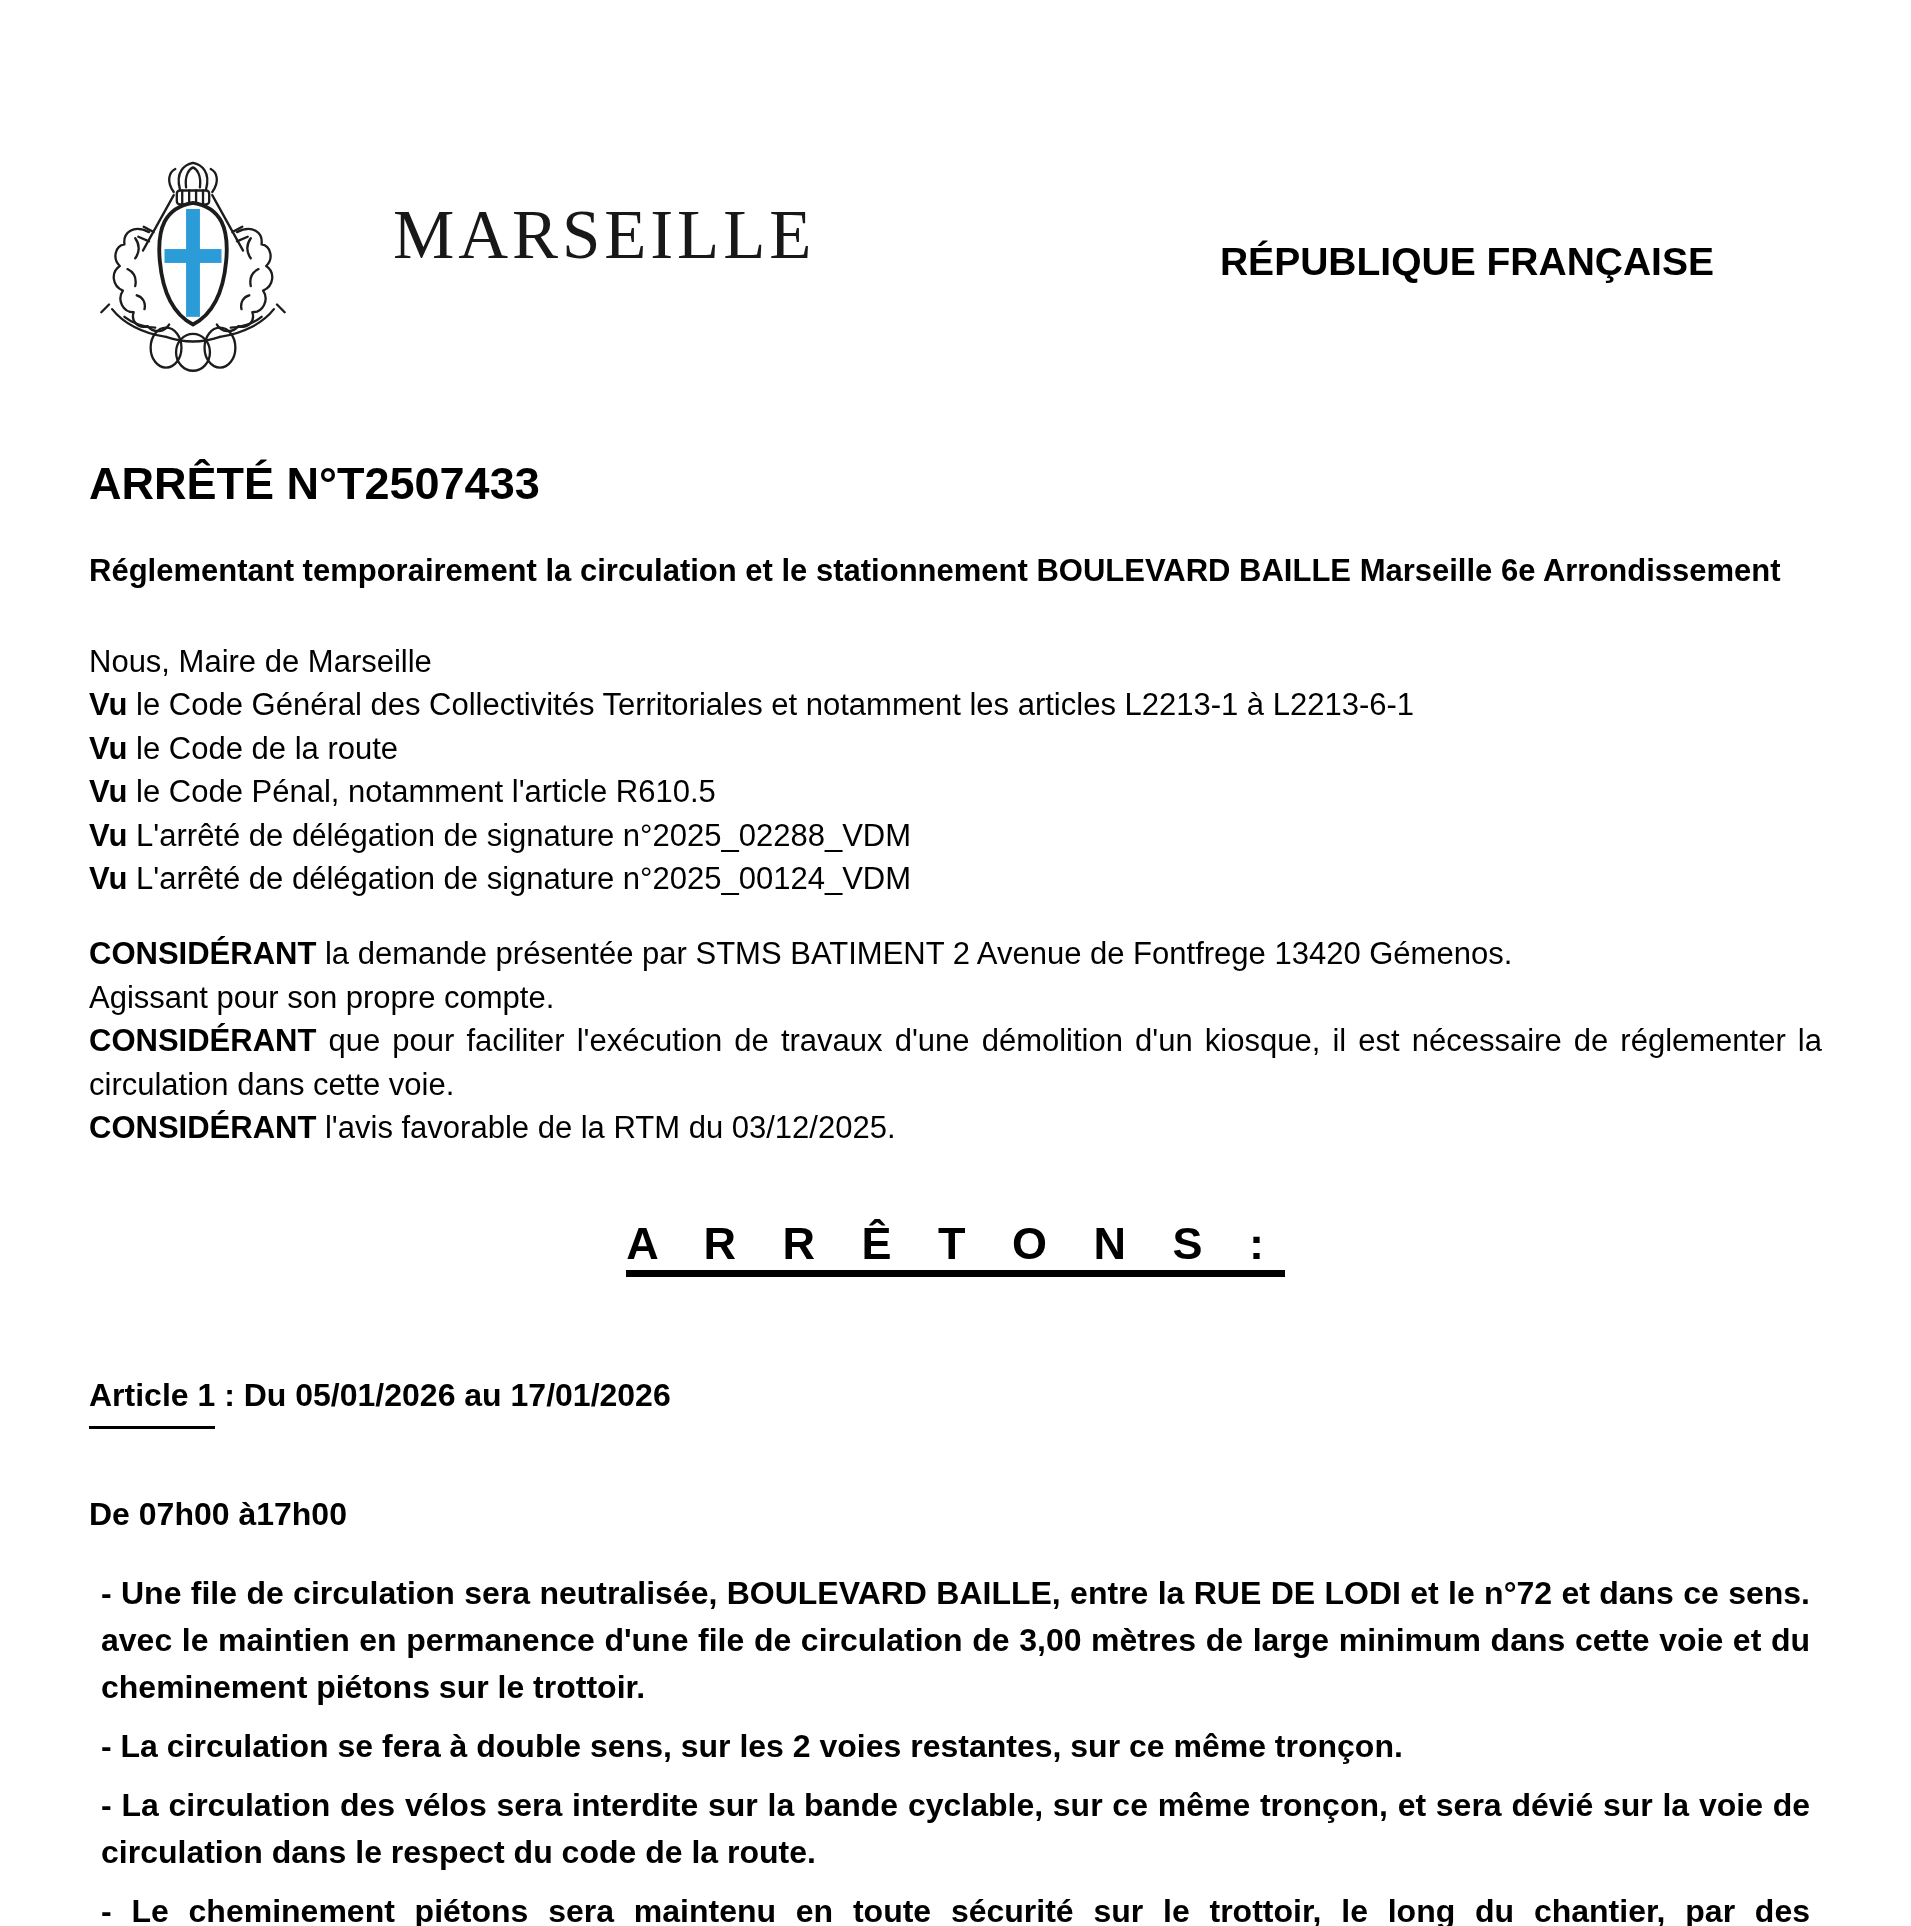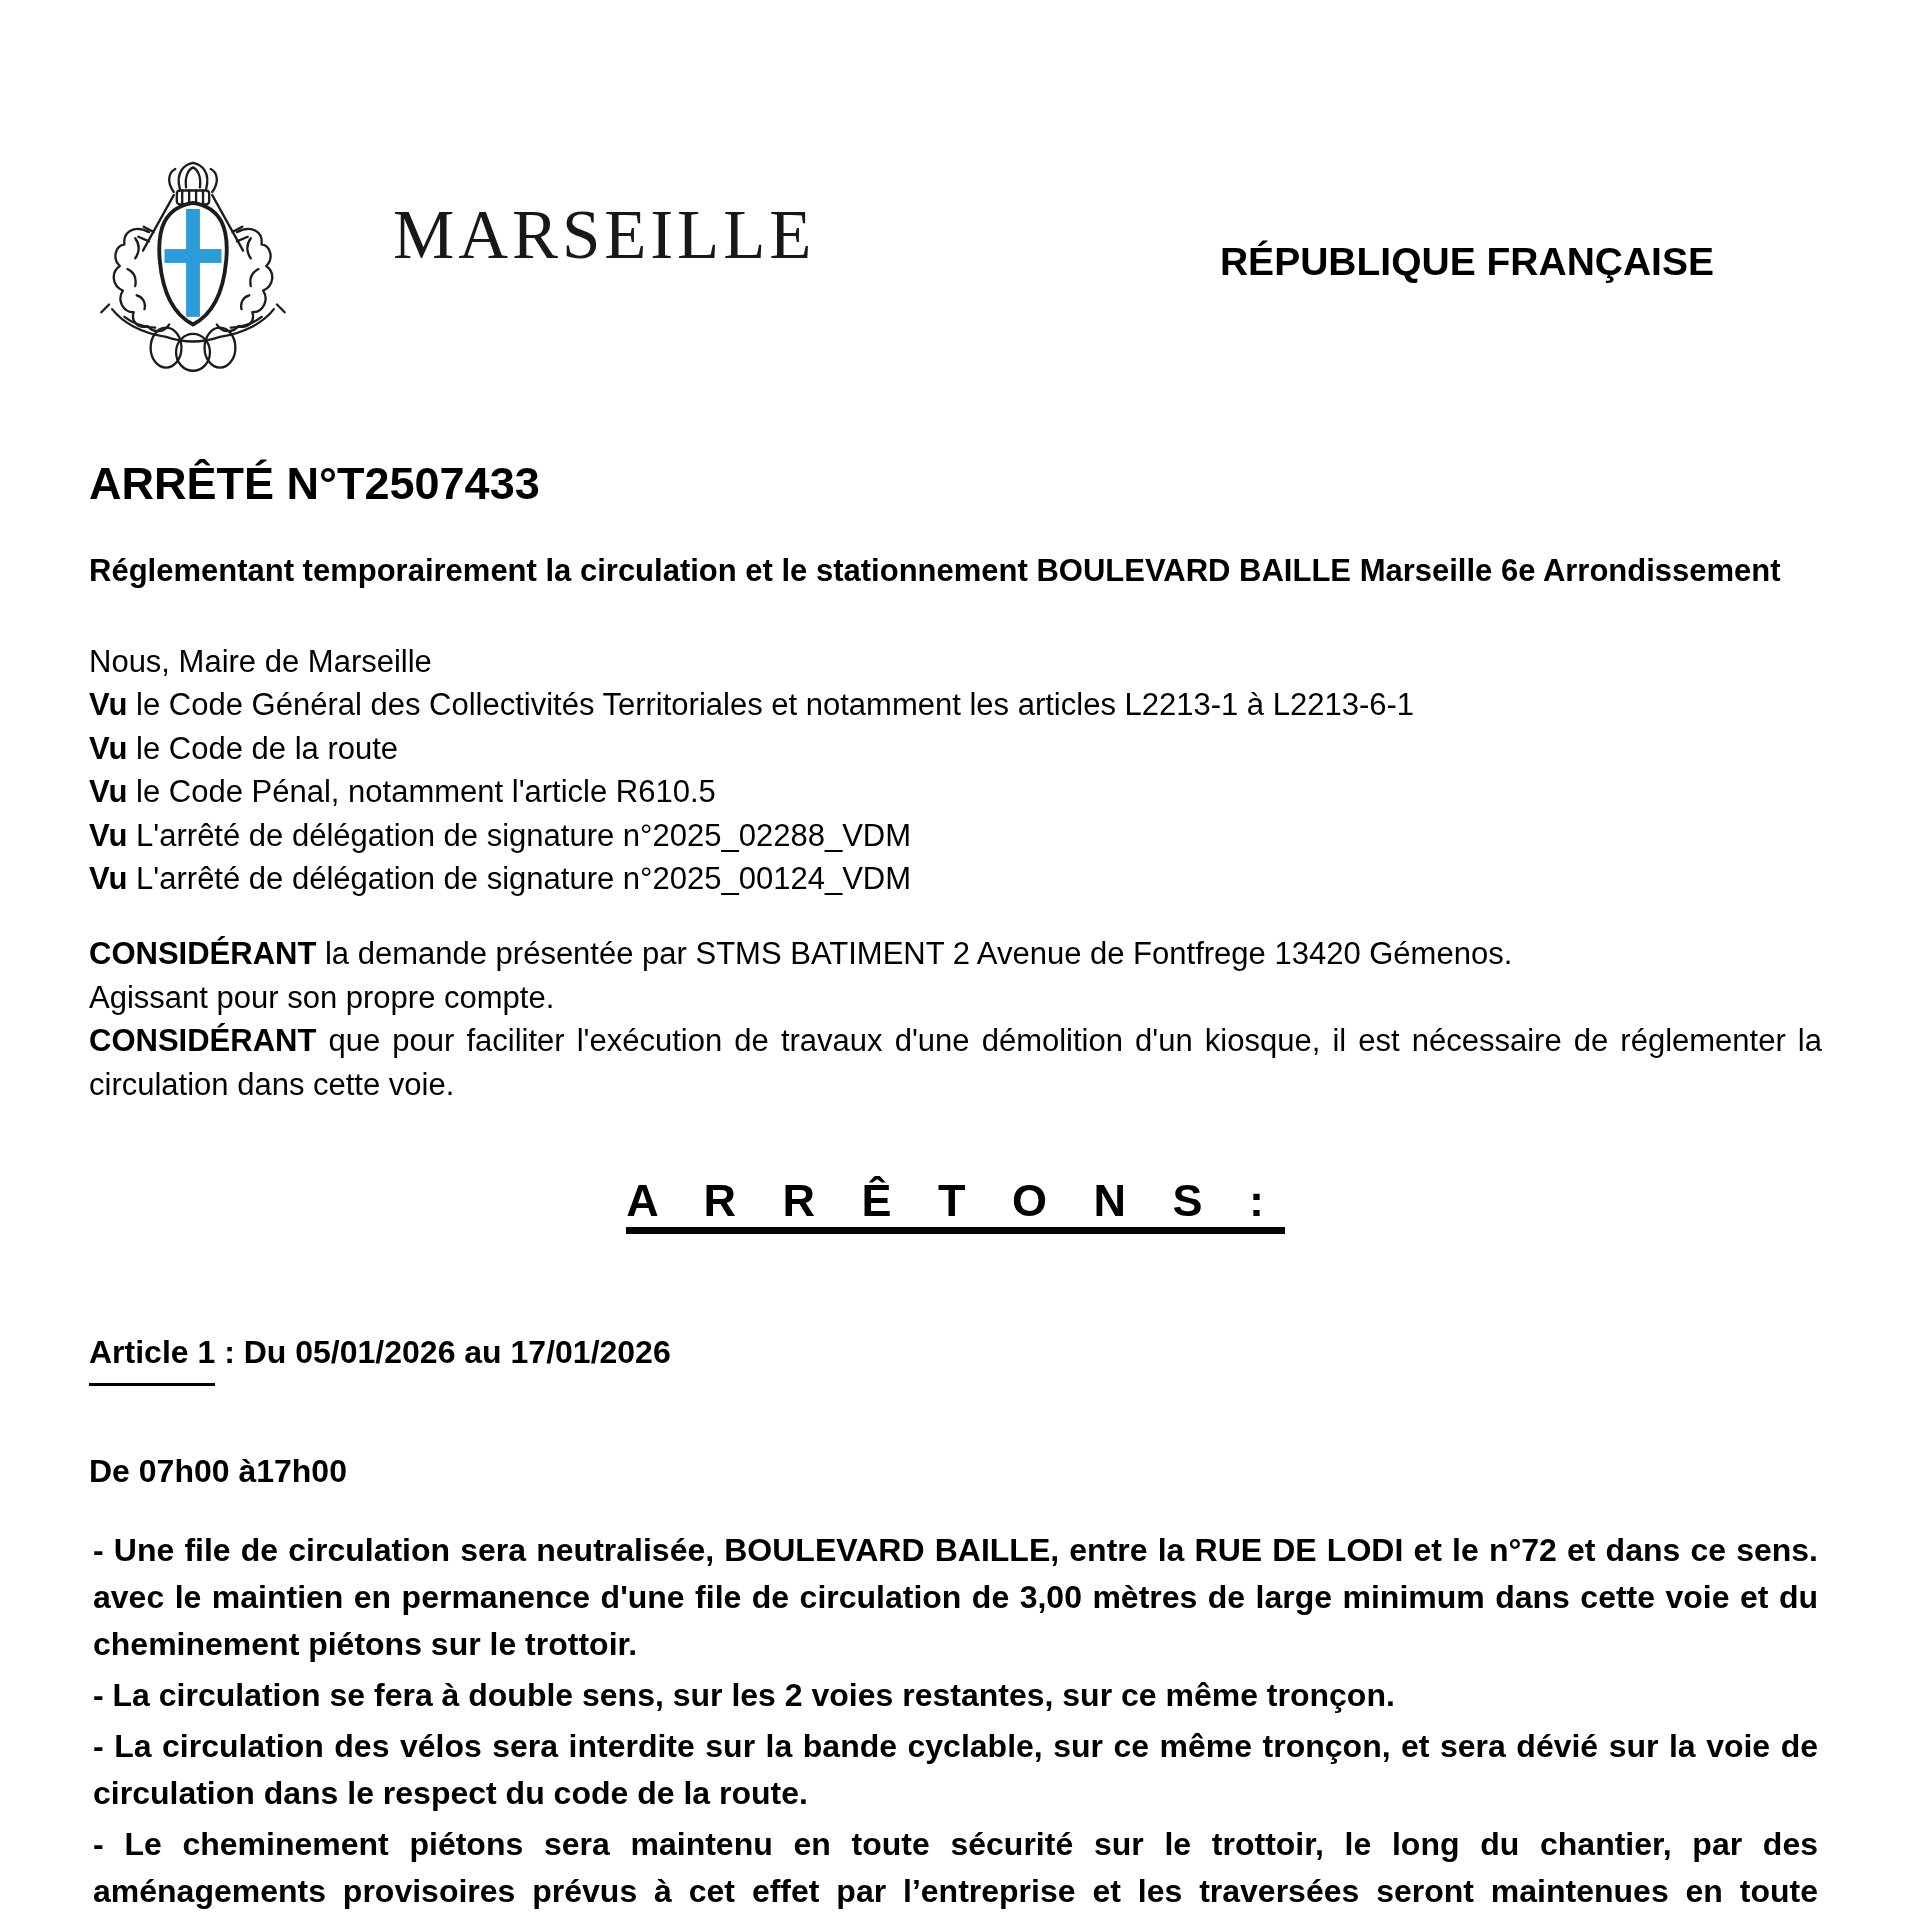--- a/index.html
+++ b/index.html
@@ -38,21 +38,21 @@
   .arretons span {
     display: inline-block;
     font-weight: bold; font-size: 45px; letter-spacing: 17px;
     border-bottom: 7px solid #000; padding-bottom: 0; padding-right: 3.9px;
   }
   
   .article1-head { margin-top: 100px; font-weight: bold; font-size: 32px; }
   .u-label { border-bottom: 3.1px solid #000; padding-bottom: 13px; }
   .schedule { font-weight: bold; font-size: 32px; margin-top: 82px; }
   .bullets { margin-top: 37px; font-weight: bold; font-size: 32px; line-height: 1.47; text-align: justify; }
-  .bullets p { margin: 4px; }
+  .bullets p { margin: 12px; }
 </style>
 </head>
 <body>
 
 <div class="page">
 
   <div class="header">
     <div class="logo">
       <svg class="crest" viewBox="0 0 270 280" fill="none" stroke="#1c1c1c" stroke-width="3" stroke-linecap="round" stroke-linejoin="round">
 
@@ -101,20 +101,21 @@
     <div class="vu-line"><span class="vu-label">Vu</span><span> le Code Général des Collectivités Territoriales et notamment les articles L2213-1 à L2213-6-1</span></div>
     <div class="vu-line"><span class="vu-label">Vu</span><span> le Code de la route</span></div>
     <div class="vu-line"><span class="vu-label">Vu</span><span> le Code Pénal, notamment l'article R610.5</span></div>
     <div class="vu-line"><span class="vu-label">Vu</span><span> L'arrêté de délégation de signature n°2025_02288_VDM</span></div>
     <div class="vu-line"><span class="vu-label">Vu</span><span> L'arrêté de délégation de signature n°2025_00124_VDM</span></div>
 
     <div class="considerant-block">
       <div class="considerant-line"><span class="c-label">CONSIDÉRANT</span><span> la demande présentée par STMS BATIMENT 2 Avenue de Fontfrege 13420 Gémenos.</span></div>
       <div class="considerant-line"><span class="c-label"></span><span>Agissant pour son propre compte.</span></div>
       <div class="considerant-line"><span class="c-label">CONSIDÉRANT</span><span> que pour faciliter l'exécution de travaux d'une démolition d'un kiosque, il est nécessaire de réglementer la circulation dans cette voie.</span></div>
+      <div class="considerant-line"><span class="c-label">CONSIDÉRANT</span><span> l'avis favorable de la RTM du 03/12/2025.</span></div>
     </div>
   </div>
 
   <div class="arretons"><span>A R R Ê T O N S :</span></div>
 
   <div class="article1-head"><span class="u-label">Article 1</span><span> : Du 05/01/2026 au 17/01/2026</span></div>
 
   <div class="schedule">De 07h00 à17h00</div>
 
   <div class="bullets">

